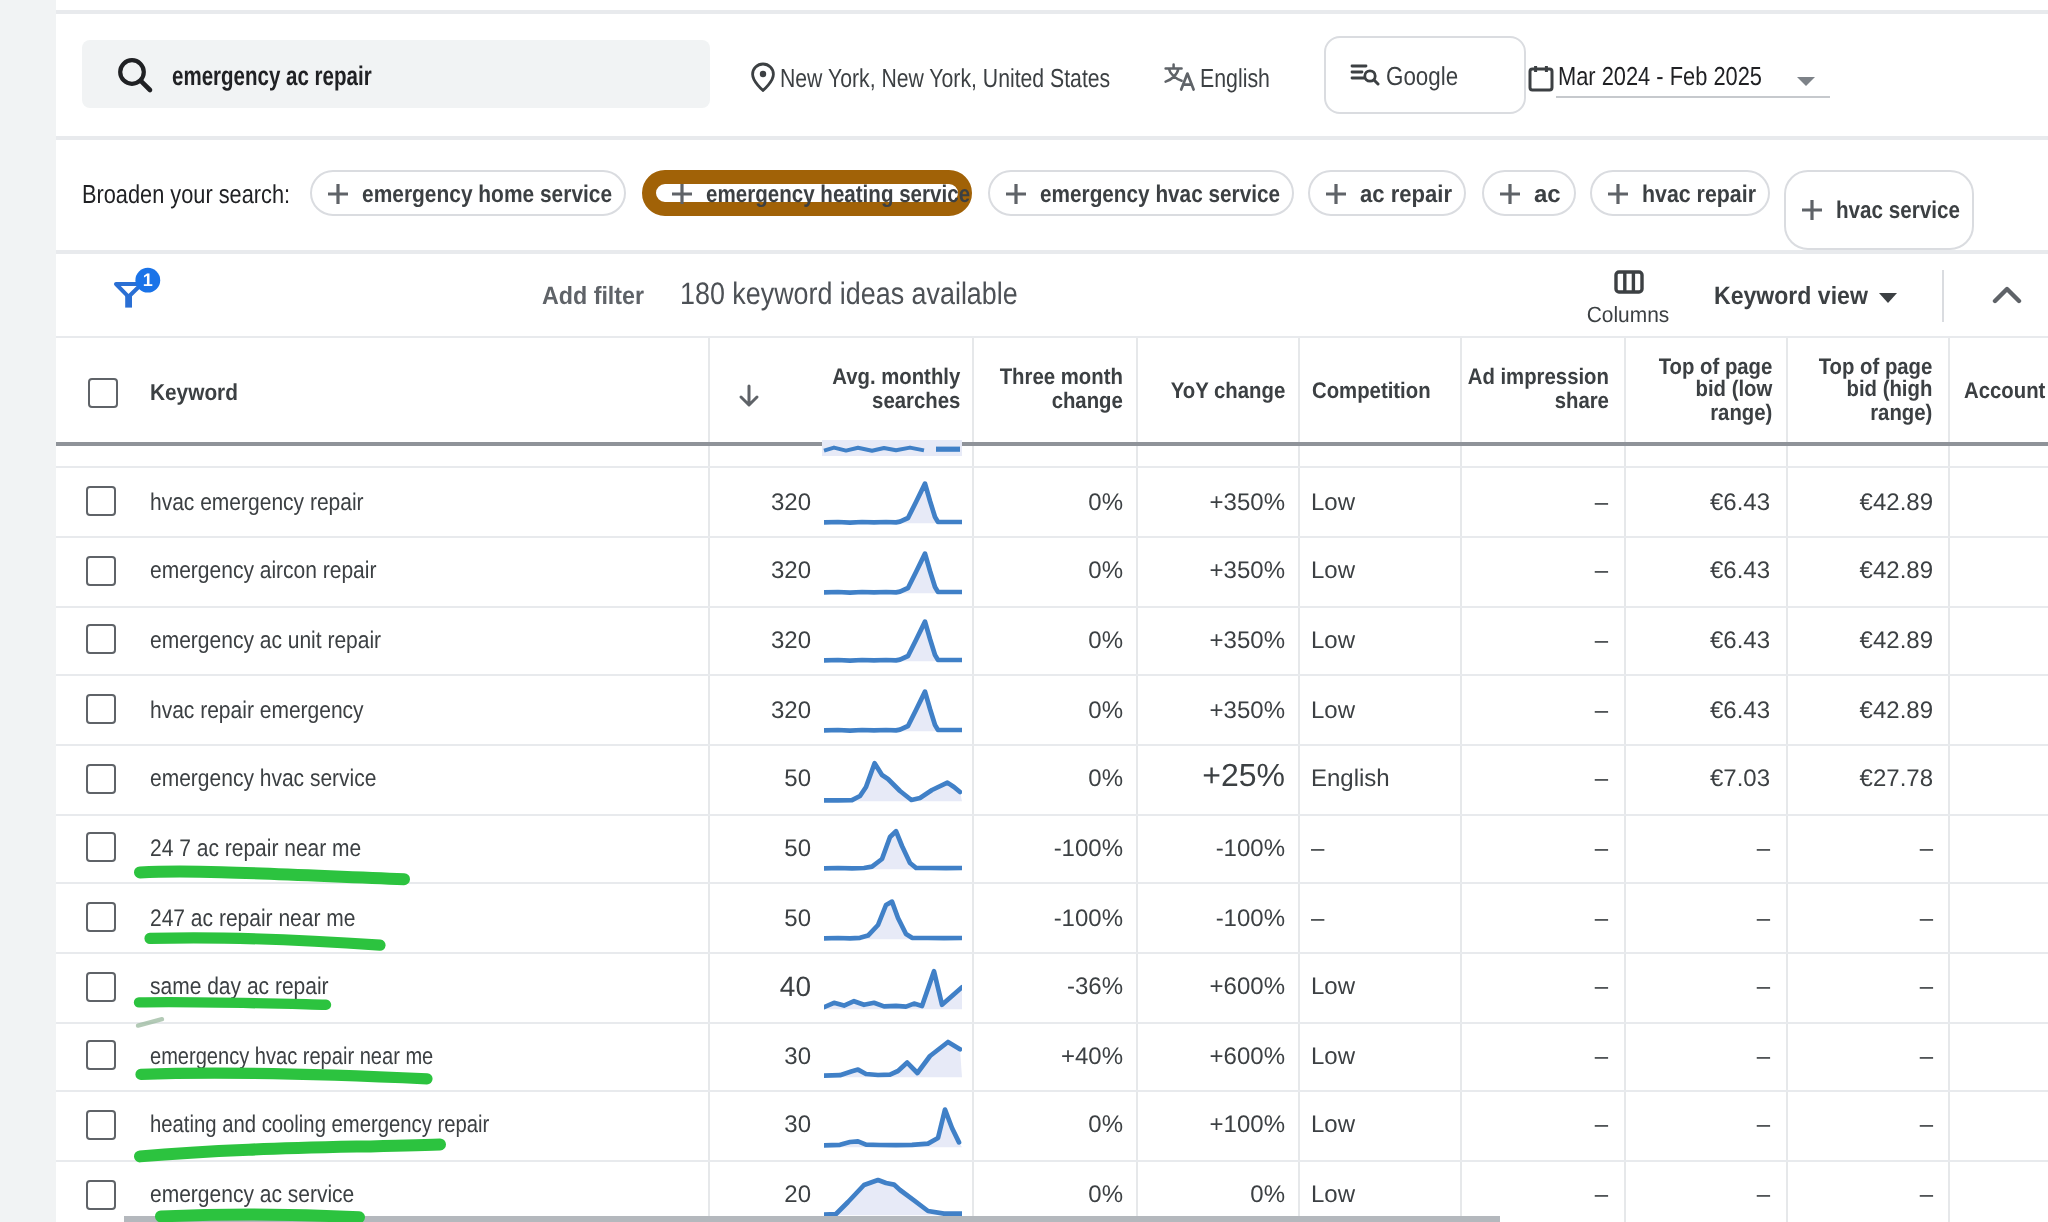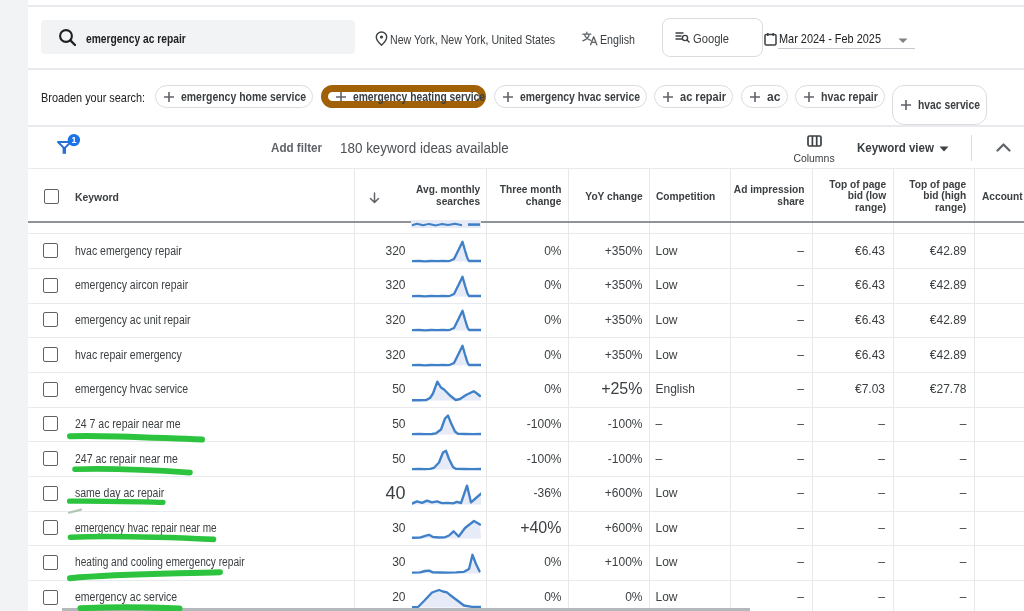--- a/index.html
+++ b/index.html
@@ -247,21 +247,21 @@
     </div>
 <div class="a vc r" style="right:462.5px;top:458.52px;font-size:12px">-100%</div>
 <div class="a vc r" style="right:381.5px;top:458.52px;font-size:12px">-100%</div>
 <div class="a vc" style="left:655.5px;top:458.52px;font-size:12px">–</div>
 <div class="a vc r" style="right:220px;top:458.52px;font-size:12px">–</div>
 <div class="a vc r" style="right:139px;top:458.52px;font-size:12px">–</div>
 <div class="a vc r" style="right:57.5px;top:458.52px;font-size:12px">–</div>
 <div class="a" style="left:28px;top:510.50px;width:996px;height:1px;background:#e8eaed"></div>
 <div class="a" style="left:43px;top:485.68px;width:15px;height:15px;border:1.8px solid #5f6368;border-radius:2px"></div>
 <div class="a vc" style="left:75px;top:493.18px;font-size:12px;transform-origin:left center;transform:translateY(-50%) scaleX(0.875)">same day ac repair</div>
-<div class="a vc r" style="right:618.5px;top:493.18px;font-size:18px">40</div>
+<div class="a vc r" style="right:618.5px;top:493.18px;font-size:14px">40</div>
 <div class="a" style="left:411.5px;top:480.50px;width:69px;height:30px">
       <svg width="69" height="30" viewBox="0 0 69 30" style="position:absolute">
         <path d="M0,23.6 L0.0,22.6 L5.0,20.4 L10.0,21.8 L15.0,19.6 L20.0,21.4 L25.0,20.4 L30.0,22.2 L36.0,21.9 L41.0,22.3 L45.0,20.8 L49.0,22.0 L55.0,4.6 L59.0,21.4 L64.0,17.0 L69.0,12.6 L69,23.6 Z" fill="#e7eaf7" stroke="none"></path>
         <path d="M0.0,22.6 L5.0,20.4 L10.0,21.8 L15.0,19.6 L20.0,21.4 L25.0,20.4 L30.0,22.2 L36.0,21.9 L41.0,22.3 L45.0,20.8 L49.0,22.0 L55.0,4.6 L59.0,21.4 L64.0,17.0 L69.0,12.6" fill="none" stroke="#4080c7" stroke-width="2.35" stroke-linejoin="round" stroke-linecap="round"></path>
       </svg>
     </div>
 <div class="a vc r" style="right:462.5px;top:493.18px;font-size:12px">-36%</div>
 <div class="a vc r" style="right:381.5px;top:493.18px;font-size:12px">+600%</div>
 <div class="a vc" style="left:655.5px;top:493.18px;font-size:12px">Low</div>
 <div class="a vc r" style="right:220px;top:493.18px;font-size:12px">–</div>
@@ -270,21 +270,21 @@
 <div class="a" style="left:28px;top:545.15px;width:996px;height:1px;background:#e8eaed"></div>
 <div class="a" style="left:43px;top:520.33px;width:15px;height:15px;border:1.8px solid #5f6368;border-radius:2px"></div>
 <div class="a vc" style="left:75px;top:527.83px;font-size:12px;transform-origin:left center;transform:translateY(-50%) scaleX(0.836)">emergency hvac repair near me</div>
 <div class="a vc r" style="right:618.5px;top:527.83px;font-size:12px">30</div>
 <div class="a" style="left:411.5px;top:515.15px;width:69px;height:30px">
       <svg width="69" height="30" viewBox="0 0 69 30" style="position:absolute">
         <path d="M0,23.6 L0.0,22.8 L8.0,22.6 L14.0,20.6 L17.0,19.8 L21.0,22.0 L27.0,22.5 L33.0,22.3 L37.0,20.5 L41.6,16.3 L46.7,21.5 L53.0,13.0 L62.0,6.0 L68.0,9.6 L69,23.6 Z" fill="#e7eaf7" stroke="none"></path>
         <path d="M0.0,22.8 L8.0,22.6 L14.0,20.6 L17.0,19.8 L21.0,22.0 L27.0,22.5 L33.0,22.3 L37.0,20.5 L41.6,16.3 L46.7,21.5 L53.0,13.0 L62.0,6.0 L68.0,9.6" fill="none" stroke="#4080c7" stroke-width="2.35" stroke-linejoin="round" stroke-linecap="round"></path>
       </svg>
     </div>
-<div class="a vc r" style="right:462.5px;top:527.83px;font-size:16px">+40%</div>
+<div class="a vc r" style="right:462.5px;top:527.83px;font-size:12px">+40%</div>
 <div class="a vc r" style="right:381.5px;top:527.83px;font-size:12px">+600%</div>
 <div class="a vc" style="left:655.5px;top:527.83px;font-size:12px">Low</div>
 <div class="a vc r" style="right:220px;top:527.83px;font-size:12px">–</div>
 <div class="a vc r" style="right:139px;top:527.83px;font-size:12px">–</div>
 <div class="a vc r" style="right:57.5px;top:527.83px;font-size:12px">–</div>
 <div class="a" style="left:28px;top:579.80px;width:996px;height:1px;background:#e8eaed"></div>
 <div class="a" style="left:43px;top:554.98px;width:15px;height:15px;border:1.8px solid #5f6368;border-radius:2px"></div>
 <div class="a vc" style="left:75px;top:562.48px;font-size:12px;transform-origin:left center;transform:translateY(-50%) scaleX(0.845)">heating and cooling emergency repair</div>
 <div class="a vc r" style="right:618.5px;top:562.48px;font-size:12px">30</div>
 <div class="a" style="left:411.5px;top:549.80px;width:69px;height:30px">

